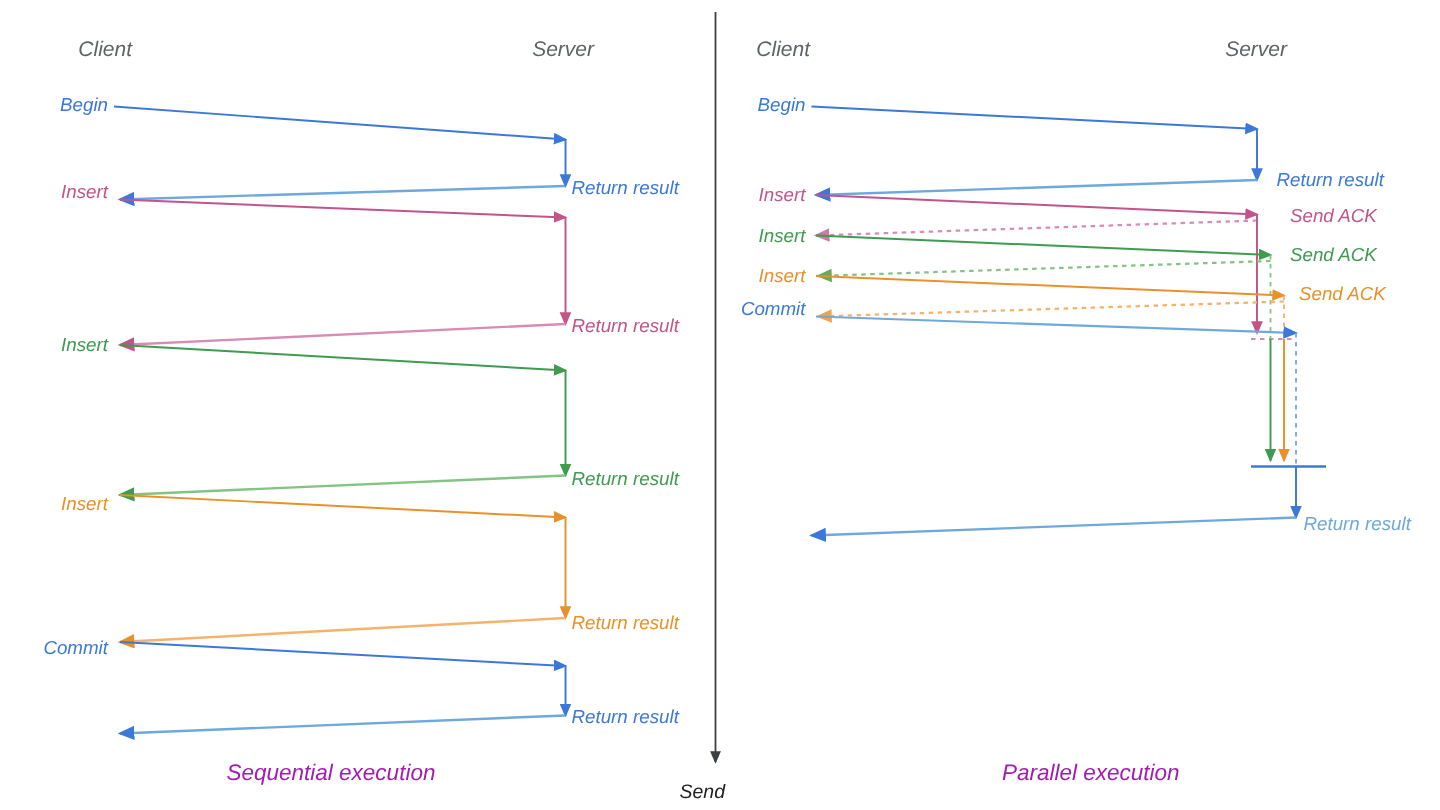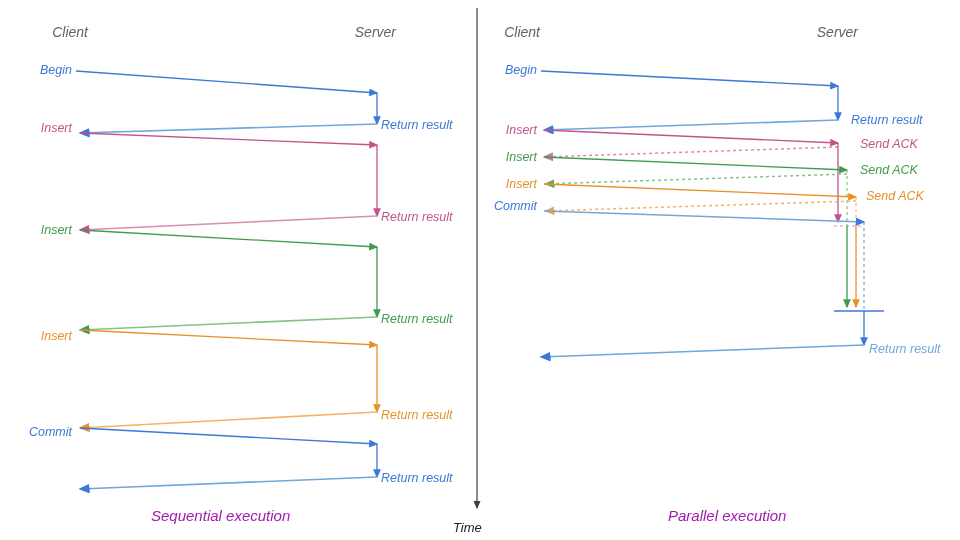--- a/index.html
+++ b/index.html
@@ -168,21 +168,21 @@
   <div class="lbl r" style="left:72px;top:426px;color:#3c78d8;">Commit</div>
 
   <div class="lbl" style="left:381px;top:119px;color:#3c78d8;">Return result</div>
   <div class="lbl" style="left:381px;top:211px;color:#c2548b;">Return result</div>
   <div class="lbl" style="left:381px;top:313px;color:#3e9b4f;">Return result</div>
   <div class="lbl" style="left:381px;top:409px;color:#e8912a;">Return result</div>
   <div class="lbl" style="left:381px;top:472px;color:#3c78d8;">Return result</div>
 
   <div class="lbl caption" style="left:151px;top:508px;">Sequential execution</div>
 
-  <div class="lbl timelbl" style="left:453px;top:521px;">Time</div>
+  <div class="lbl timelbl" style="left:453px;top:521px;">Send</div>
 
   <div class="lbl actor r" style="left:540px;top:25px;">Client</div>
   <div class="lbl actor r" style="left:858px;top:25px;">Server</div>
 
   <div class="lbl r" style="left:537px;top:64px;color:#3c78d8;">Begin</div>
   <div class="lbl r" style="left:537px;top:124px;color:#c2548b;">Insert</div>
   <div class="lbl r" style="left:537px;top:151px;color:#3e9b4f;">Insert</div>
   <div class="lbl r" style="left:537px;top:178px;color:#e8912a;">Insert</div>
   <div class="lbl r" style="left:537px;top:200px;color:#3c78d8;">Commit</div>
 

